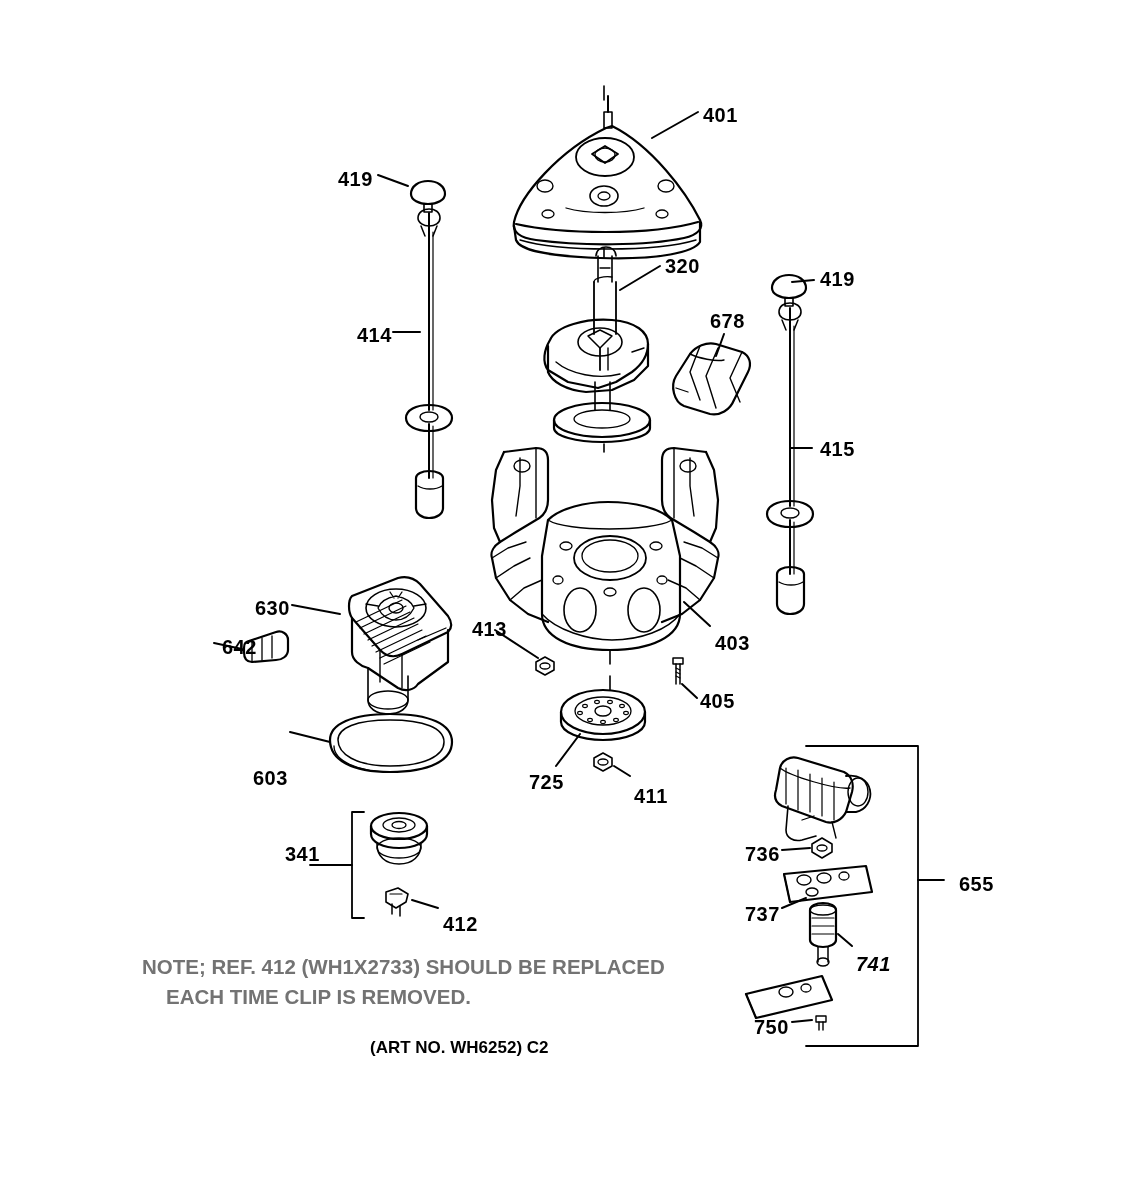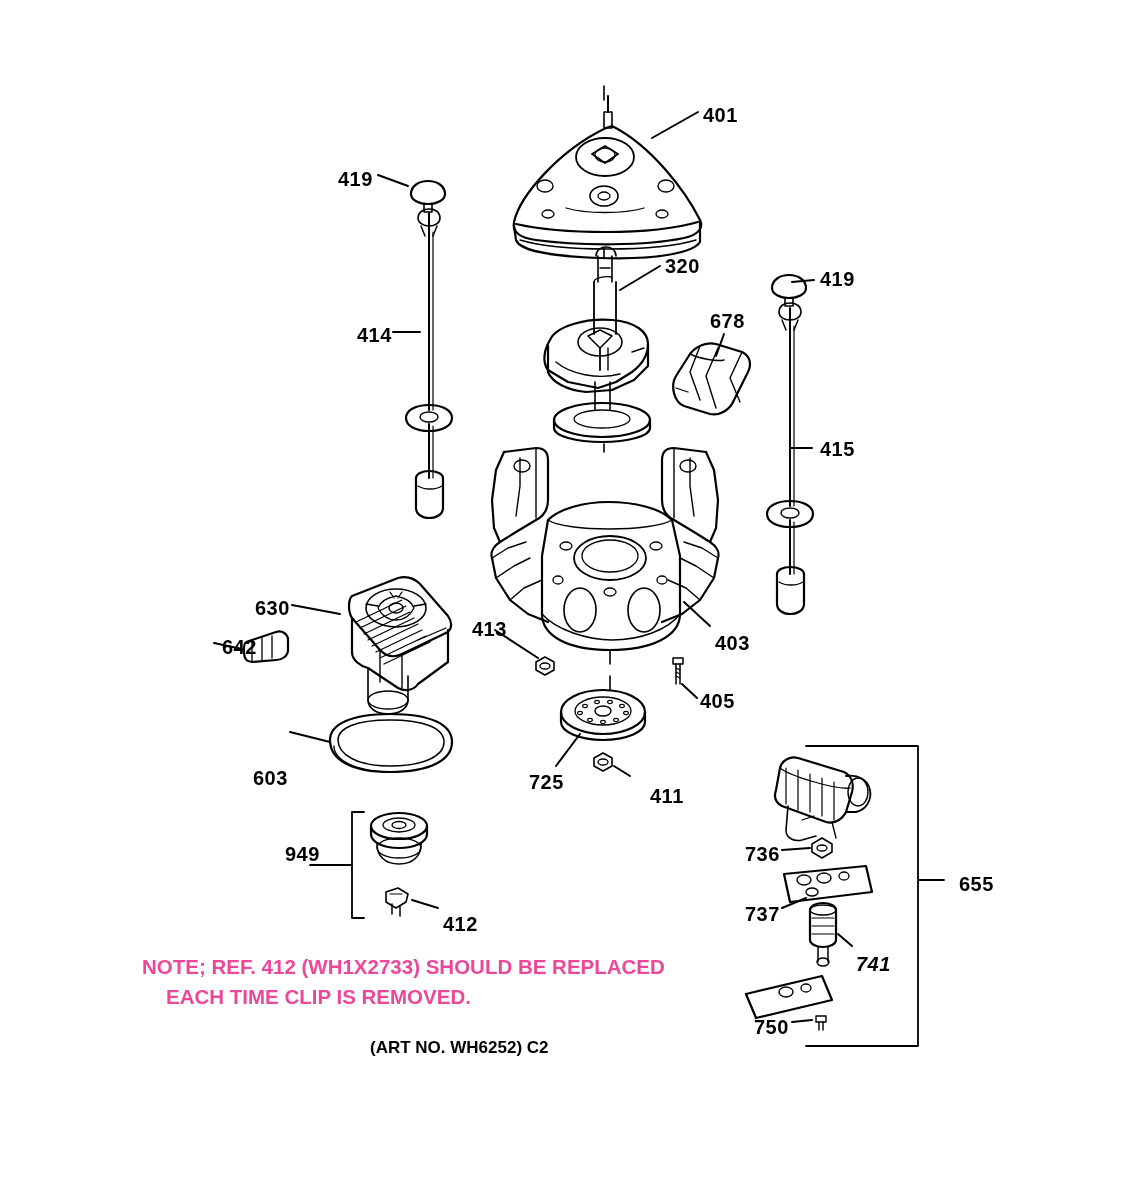--- a/index.html
+++ b/index.html
@@ -31,21 +31,21 @@
     font-size: 20px;
     color: #000000;
     white-space: nowrap;
     letter-spacing: 0.5px;
   }
   .note {
     position: absolute;
     font-family: "Liberation Sans", sans-serif;
     font-weight: bold;
     font-size: 20.5px;
-    color: #ec4899;
+    color: #737373;
     white-space: nowrap;
     line-height: 30px;
   }
   .note .l2 {
     display: block;
     padding-left: 24px;
   }
   .artno {
     position: absolute;
     font-family: "Liberation Sans", sans-serif;
@@ -392,23 +392,23 @@
   <div class="callout" style="left:357px; top:324px;">414</div>
   <div class="callout" style="left:710px; top:310px;">678</div>
   <div class="callout" style="left:820px; top:438px;">415</div>
   <div class="callout" style="left:255px; top:597px;">630</div>
   <div class="callout" style="left:178px; top:636px;margin-left:44px;">642</div>
   <div class="callout" style="left:472px; top:618px;">413</div>
   <div class="callout" style="left:715px; top:632px;">403</div>
   <div class="callout" style="left:700px; top:690px;">405</div>
   <div class="callout" style="left:253px; top:744px;margin-top:23px;">603</div>
   <div class="callout" style="left:529px; top:771px;">725</div>
-  <div class="callout" style="left:634px; top:785px;margin-left:16px;">411</div>
+  <div class="callout" style="left:634px; top:785px;">411</div>
   <div class="callout" style="left:745px; top:843px;">736</div>
-  <div class="callout" style="left:285px; top:843px;">949</div>
+  <div class="callout" style="left:285px; top:843px;">341</div>
   <div class="callout" style="left:959px; top:873px;">655</div>
   <div class="callout" style="left:745px; top:903px;">737</div>
   <div class="callout" style="left:443px; top:913px;">412</div>
   <div class="callout" style="left:856px; top:953px;font-style:italic;">741</div>
   <div class="callout" style="left:754px; top:1016px;">750</div>
 
   <div class="note" style="left:142px; top:952px;">
     <span>NOTE; REF. 412 (WH1X2733) SHOULD BE REPLACED</span>
     <span class="l2">EACH TIME CLIP IS REMOVED.</span>
   </div>

